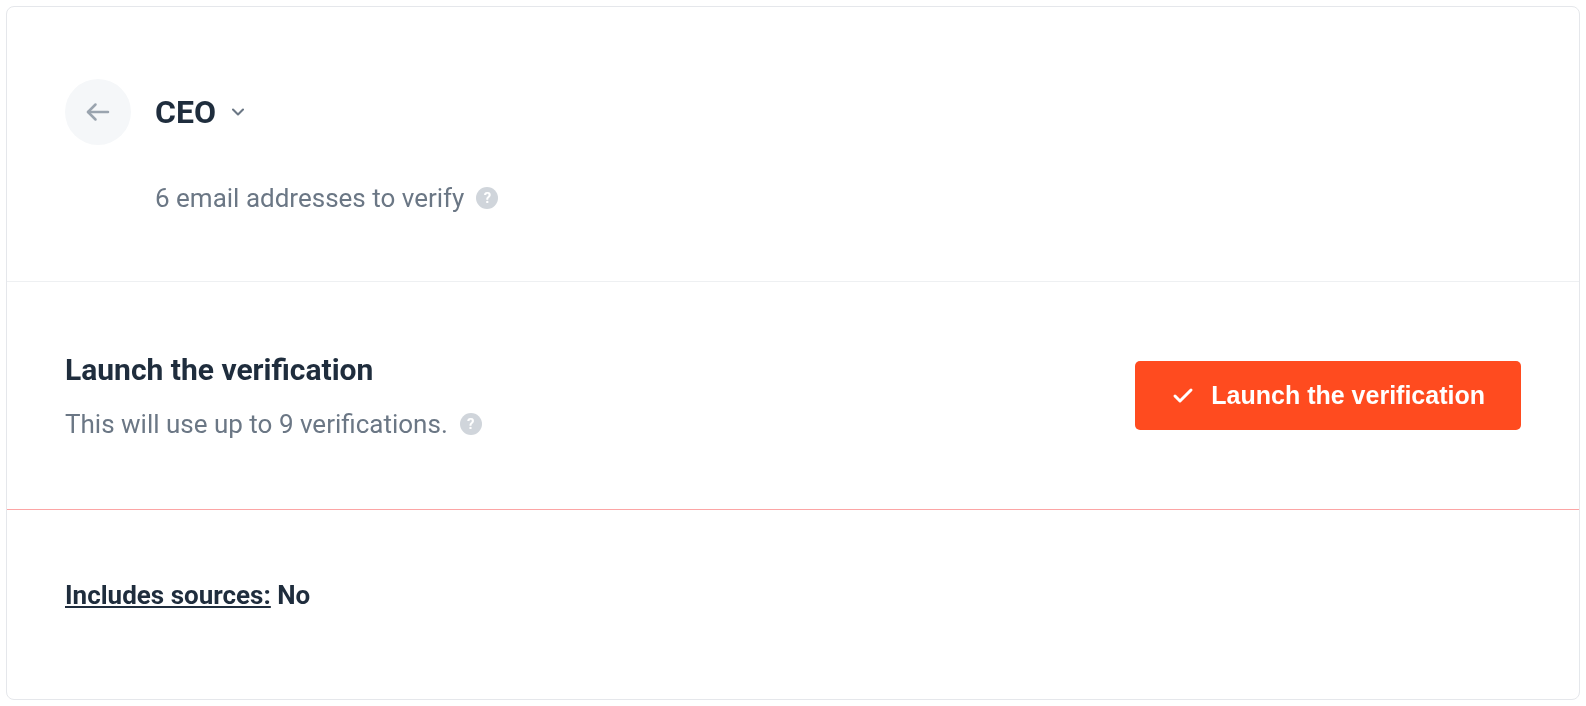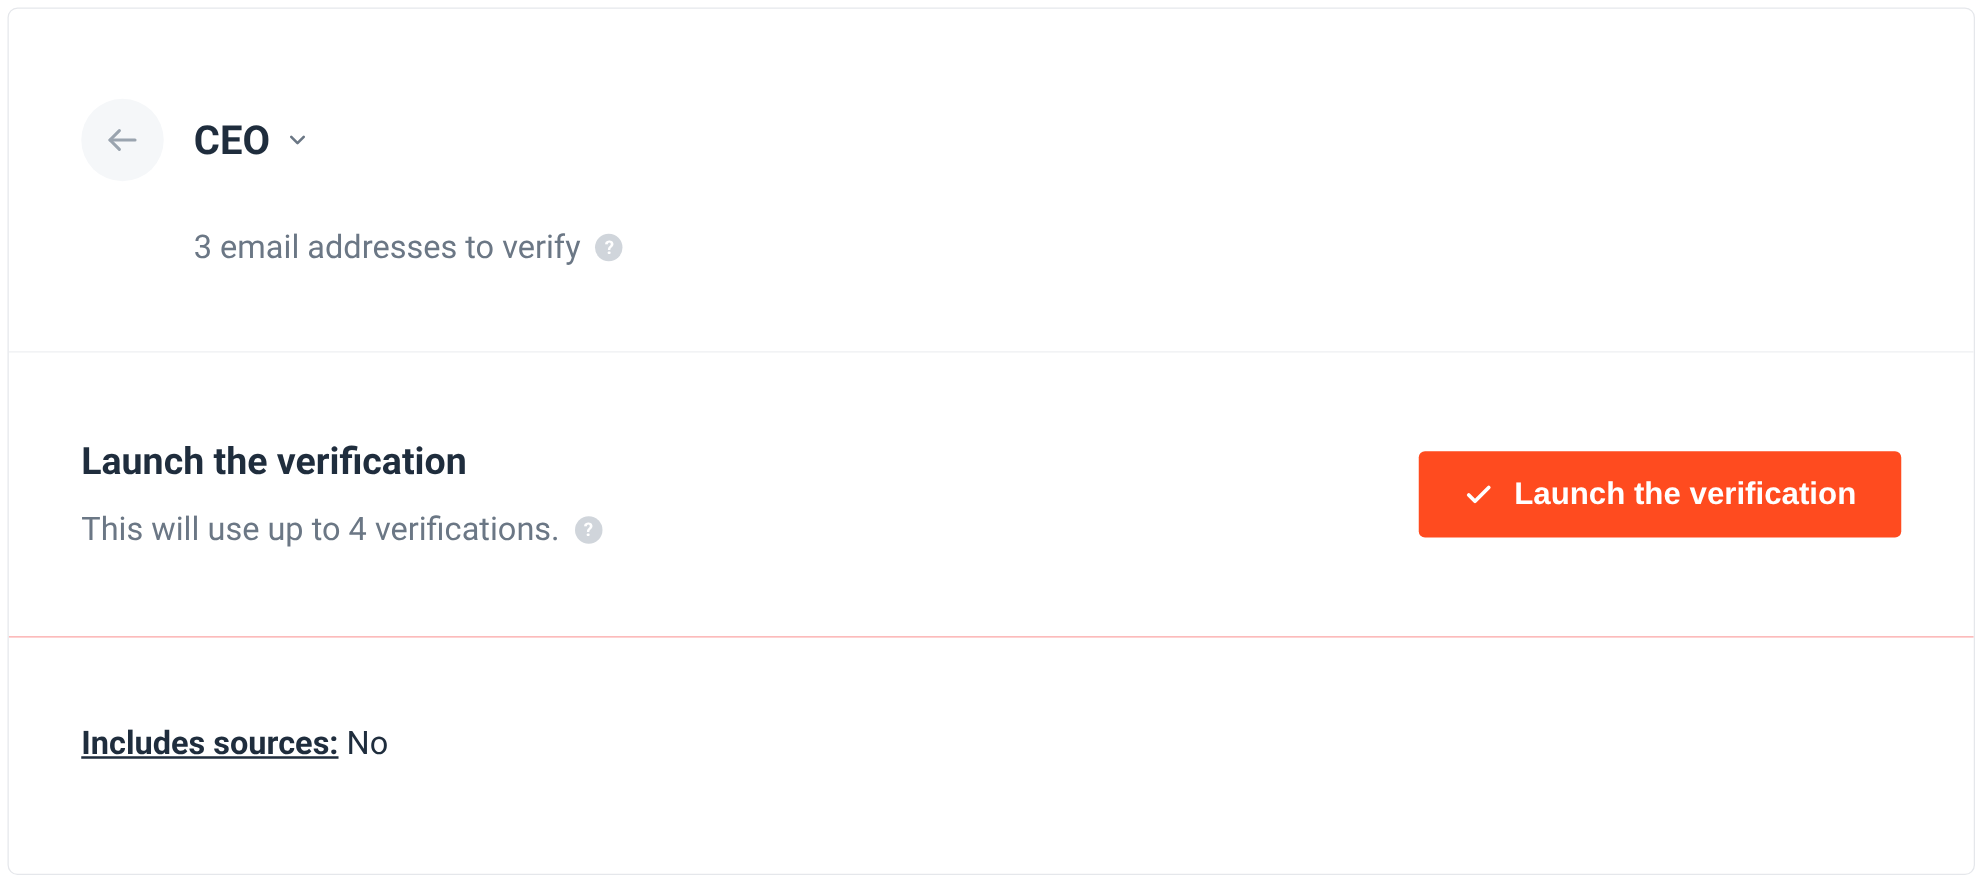--- a/index.html
+++ b/index.html
@@ -131,21 +131,21 @@
     }
     .sources-row {
       font-size: 26px;
       color: #1f2d3d;
     }
     .sources-label {
       font-weight: 700;
       text-decoration: underline;
     }
     .sources-value {
-      font-weight: 400;
+      font-weight: 700;
       margin-top: 24px;
     }
   </style>
 </head>
 <body>
 
 <div class="panel">
 
   <div class="header-section">
     <div class="header-row">
@@ -156,30 +156,30 @@
         </svg>
       </div>
       <div class="title-dropdown">
         <span class="title">CEO</span>
         <svg class="chevron-down" width="20" height="20" viewBox="0 0 24 24" fill="none" stroke="currentColor" stroke-width="2.5" stroke-linecap="round" stroke-linejoin="round">
           <polyline points="6 9 12 15 18 9"></polyline>
         </svg>
       </div>
     </div>
     <div class="subtitle-row">
-      <span class="subtitle">3 email addresses to verify</span>
+      <span class="subtitle">6 email addresses to verify</span>
       <span class="help-icon">?</span>
     </div>
   </div>
 
   <div class="launch-section">
     <div class="launch-left">
       <div class="launch-title">Launch the verification</div>
       <div class="launch-desc-row">
-        <span class="launch-desc">This will use up to 4 verifications.</span>
+        <span class="launch-desc">This will use up to 9 verifications.</span>
         <span class="help-icon">?</span>
       </div>
     </div>
     <button class="launch-btn">
       <svg viewBox="0 0 24 24" fill="none" stroke="white" stroke-width="3" stroke-linecap="round" stroke-linejoin="round">
         <polyline points="20 6 9 17 4 12"></polyline>
       </svg>
       <span>Launch the verification</span>
     </button>
   </div>

